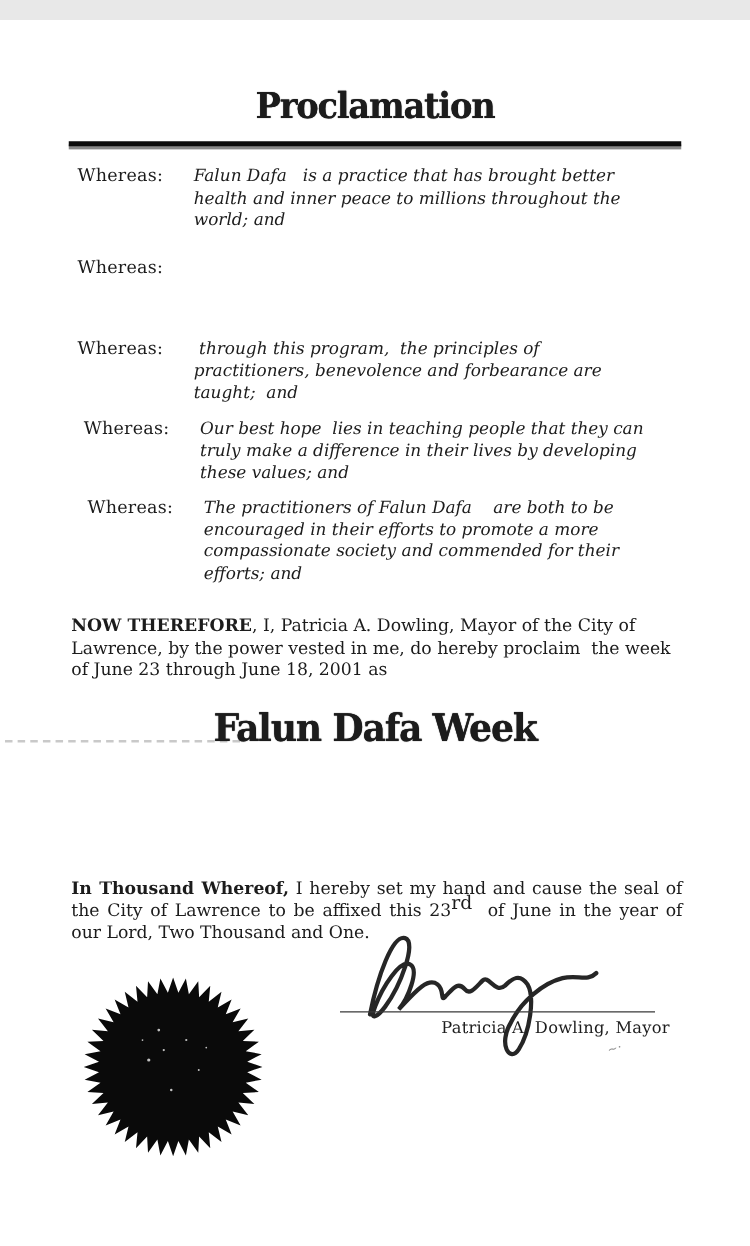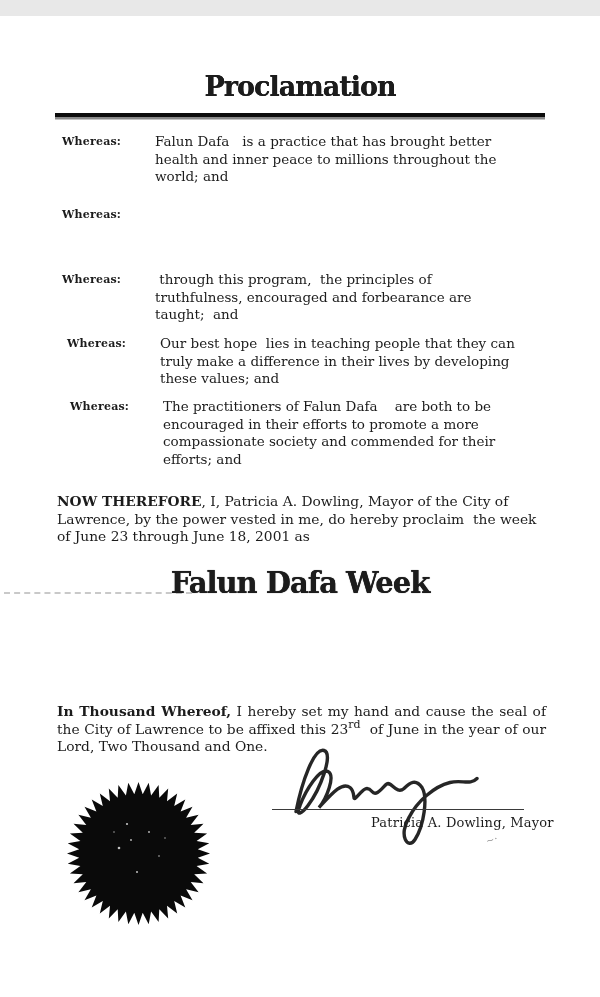--- a/index.html
+++ b/index.html
@@ -21,27 +21,28 @@
     text-shadow:0 0 0.6px #000;
   }
   .title-rule{
     position:absolute;top:97px;left:55px;width:490px;height:3.5px;
     background:#0c0c0c;
     box-shadow:0 2.5px 0 rgba(40,40,40,0.55);
   }
   .whereas-row{position:absolute;left:62px;display:flex;}
   .w-label{
     width:93px;flex:0 0 93px;
-    font-weight:700;font-size:11px;line-height:17.5px;
+    font-weight:400;font-size:14px;line-height:17.5px;
     letter-spacing:0.2px;
   }
   .w-body{
     width:358px;
     font-size:13.5px;line-height:17.5px;
     white-space:pre-wrap;
+    font-style:italic;
   }
   .para{
     position:absolute;left:57px;width:489px;
     font-size:13.8px;line-height:17.6px;
     white-space:pre-wrap;
   }
   .justified{text-align:justify;}
   .bold-lead{font-weight:700;}
   .week-title{
     position:absolute;top:549px;left:0;width:100%;
@@ -55,51 +56,51 @@
     position:absolute;top:576px;left:4px;width:188px;height:0;
     border-top:2px dashed #c4c4c4;
     opacity:0.9;
   }
   .sig-svg{position:absolute;left:262px;top:720px;width:280px;height:118px;}
   .sig-line{
     position:absolute;left:272px;top:793px;width:252px;height:0;
     border-top:1.8px solid #3a3a3a;
   }
   .sig-name{
-    position:absolute;left:371px;top:799px;
+    position:absolute;left:353px;top:799px;
     font-size:13px;letter-spacing:0.2px;
   }
   .scan-speck{
     position:absolute;left:486px;top:818px;
     font-size:10px;color:#8f8f8f;
     transform:rotate(-15deg);
   }
   .seal{position:absolute;left:67px;top:766px;width:143px;height:143px;}
-  sup{font-size:11px;vertical-align:super;line-height:0;}
+  sup{font-size:15px;vertical-align:super;line-height:0;}
 </style>
 </head>
 <body>
 
 <div class="page">
 
   <div class="doc-title">Proclamation</div>
   <div class="title-rule"></div>
 
   <div class="whereas-row" style="top:117px;">
     <div class="w-label">Whereas:</div>
     <div class="w-body">Falun Dafa   is a practice that has brought better health and inner peace to millions throughout the world; and</div>
   </div>
 
   <div class="whereas-row" style="top:190px;">
     <div class="w-label">Whereas:</div>
   </div>
 
   <div class="whereas-row" style="top:255px;">
     <div class="w-label">Whereas:</div>
-    <div class="w-body"> through this program,  the principles of truthfulness, encouraged and forbearance are taught;  and</div>
+    <div class="w-body"> through this program,  the principles of practitioners, benevolence and forbearance are taught;  and</div>
   </div>
 
   <div class="whereas-row" style="top:319px;">
     <div class="w-label" style="padding-left:5px;">Whereas:</div>
     <div class="w-body">Our best hope  lies in teaching people that they can truly make a difference in their lives by developing these values; and</div>
   </div>
 
   <div class="whereas-row" style="top:382px;">
     <div class="w-label" style="padding-left:8px;">Whereas:</div>
     <div class="w-body">The practitioners of Falun Dafa    are both to be encouraged in their efforts to promote a more compassionate society and commended for their efforts; and</div>

